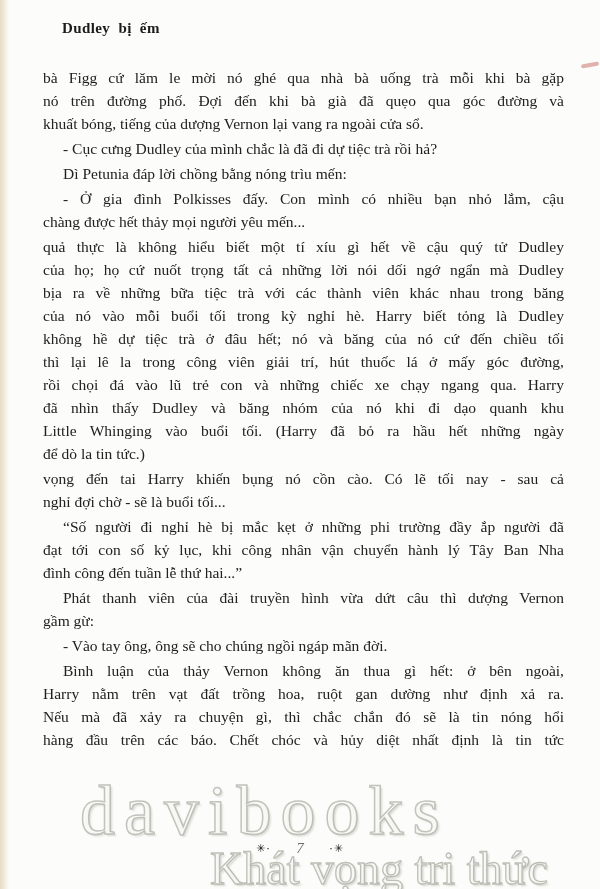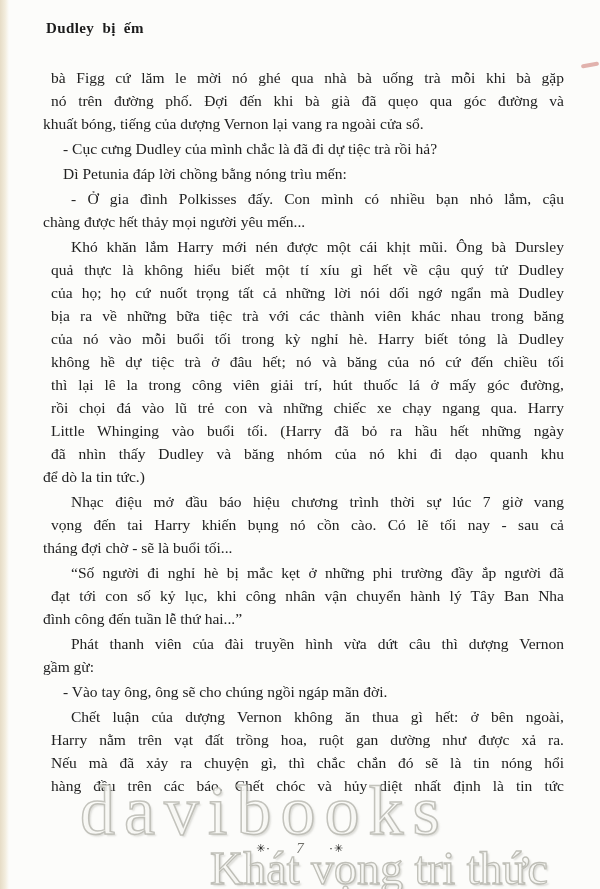--- a/index.html
+++ b/index.html
@@ -26,40 +26,40 @@
     left: 581px; top: 63px;
     width: 18px; height: 4px;
     background: #d89a93;
     border-radius: 3px;
     opacity: 0.75;
     transform: rotate(-10deg);
     z-index: 1;
   }
   .chapter-title {
     position: absolute;
-    left: 46px; top: 20px;
+    left: 62px; top: 20px;
     font-size: 15px;
     font-weight: 700;
     letter-spacing: 0.4px;
     word-spacing: 4px;
     color: #1b1b1b;
     z-index: 2;
   }
   .body-text {
     position: absolute;
     left: 43px; top: 66px;
     width: 521px;
     font-size: 15.5px;
     line-height: 23px;
     z-index: 2;
   }
   .para { margin: 2px 0 0 0; }
   .para:first-child { margin-top: 0; }
   .line { display: block; }
-  .jfull { text-align: justify; text-align-last: justify; margin-left: 8px; }
+  .jfull { text-align: justify; text-align-last: justify; }
   .first { text-indent: 20px; }
   .quote .line { }
   
   .page-footer {
     position: absolute;
     left: 256px; top: 840px;
     width: 88px;
     display: flex;
     justify-content: space-between;
     align-items: center;
@@ -126,57 +126,55 @@
     <div class="para">
       <div class="line first">Dì Petunia đáp lời chồng bằng nóng trìu mến:</div>
     </div>
 
     <div class="para">
       <div class="line first jfull">- Ở gia đình Polkisses đấy. Con mình có nhiều bạn nhỏ lắm, cậu</div>
       <div class="line">chàng được hết thảy mọi người yêu mến...</div>
     </div>
 
     <div class="para">
-      <div class="line first jfull">Khó khăn lắm Harry mới nén được một cái khịt mũi. Ông bà Dursley</div>
       <div class="line jfull">quả thực là không hiểu biết một tí xíu gì hết về cậu quý tử Dudley</div>
       <div class="line jfull">của họ; họ cứ nuốt trọng tất cả những lời nói dối ngớ ngẩn mà Dudley</div>
       <div class="line jfull">bịa ra về những bữa tiệc trà với các thành viên khác nhau trong băng</div>
       <div class="line jfull">của nó vào mỗi buổi tối trong kỳ nghỉ hè. Harry biết tỏng là Dudley</div>
       <div class="line jfull">không hề dự tiệc trà ở đâu hết; nó và băng của nó cứ đến chiều tối</div>
       <div class="line jfull">thì lại lê la trong công viên giải trí, hút thuốc lá ở mấy góc đường,</div>
       <div class="line jfull">rồi chọi đá vào lũ trẻ con và những chiếc xe chạy ngang qua. Harry</div>
+      <div class="line jfull">đã nhìn thấy Dudley và băng nhóm của nó khi đi dạo quanh khu</div>
       <div class="line jfull">Little Whinging vào buổi tối. (Harry đã bỏ ra hầu hết những ngày</div>
-      <div class="line jfull">đã nhìn thấy Dudley và băng nhóm của nó khi đi dạo quanh khu</div>
       <div class="line">để dò la tin tức.)</div>
     </div>
 
     <div class="para">
-      <div class="line first jfull">Nhạc điệu mở đầu báo hiệu chương trình thời sự lúc 7 giờ vang</div>
       <div class="line jfull">vọng đến tai Harry khiến bụng nó cồn cào. Có lẽ tối nay - sau cả</div>
-      <div class="line">tháng đợi chờ - sẽ là buổi tối...</div>
+      <div class="line">nghỉ đợi chờ - sẽ là buổi tối...</div>
     </div>
 
     <div class="para quote">
       <div class="line first jfull">“Số người đi nghỉ hè bị mắc kẹt ở những phi trường đầy ắp người đã</div>
       <div class="line jfull">đạt tới con số kỷ lục, khi công nhân vận chuyển hành lý Tây Ban Nha</div>
       <div class="line">đình công đến tuần lễ thứ hai...”</div>
     </div>
 
     <div class="para">
       <div class="line first jfull">Phát thanh viên của đài truyền hình vừa dứt câu thì dượng Vernon</div>
       <div class="line">gầm gừ:</div>
     </div>
 
     <div class="para">
       <div class="line first">- Vào tay ông, ông sẽ cho chúng ngồi ngáp mãn đời.</div>
     </div>
 
     <div class="para">
-      <div class="line first jfull">Chết luận của dượng Vernon không ăn thua gì hết: ở bên ngoài,</div>
-      <div class="line jfull">Harry nằm trên vạt đất trồng hoa, ruột gan dường như được xả ra.</div>
+      <div class="line first jfull">Bình luận của thảy Vernon không ăn thua gì hết: ở bên ngoài,</div>
+      <div class="line jfull">Harry nằm trên vạt đất trồng hoa, ruột gan dường như định xả ra.</div>
       <div class="line jfull">Nếu mà đã xảy ra chuyện gì, thì chắc chắn đó sẽ là tin nóng hổi</div>
       <div class="line jfull">hàng đầu trên các báo. Chết chóc và hủy diệt nhất định là tin tức</div>
     </div>
 
   </div>
 
   <div class="page-footer">
     <span class="ornament">✳·</span>
     <span class="page-number">7</span>
     <span class="ornament">·✳</span>

